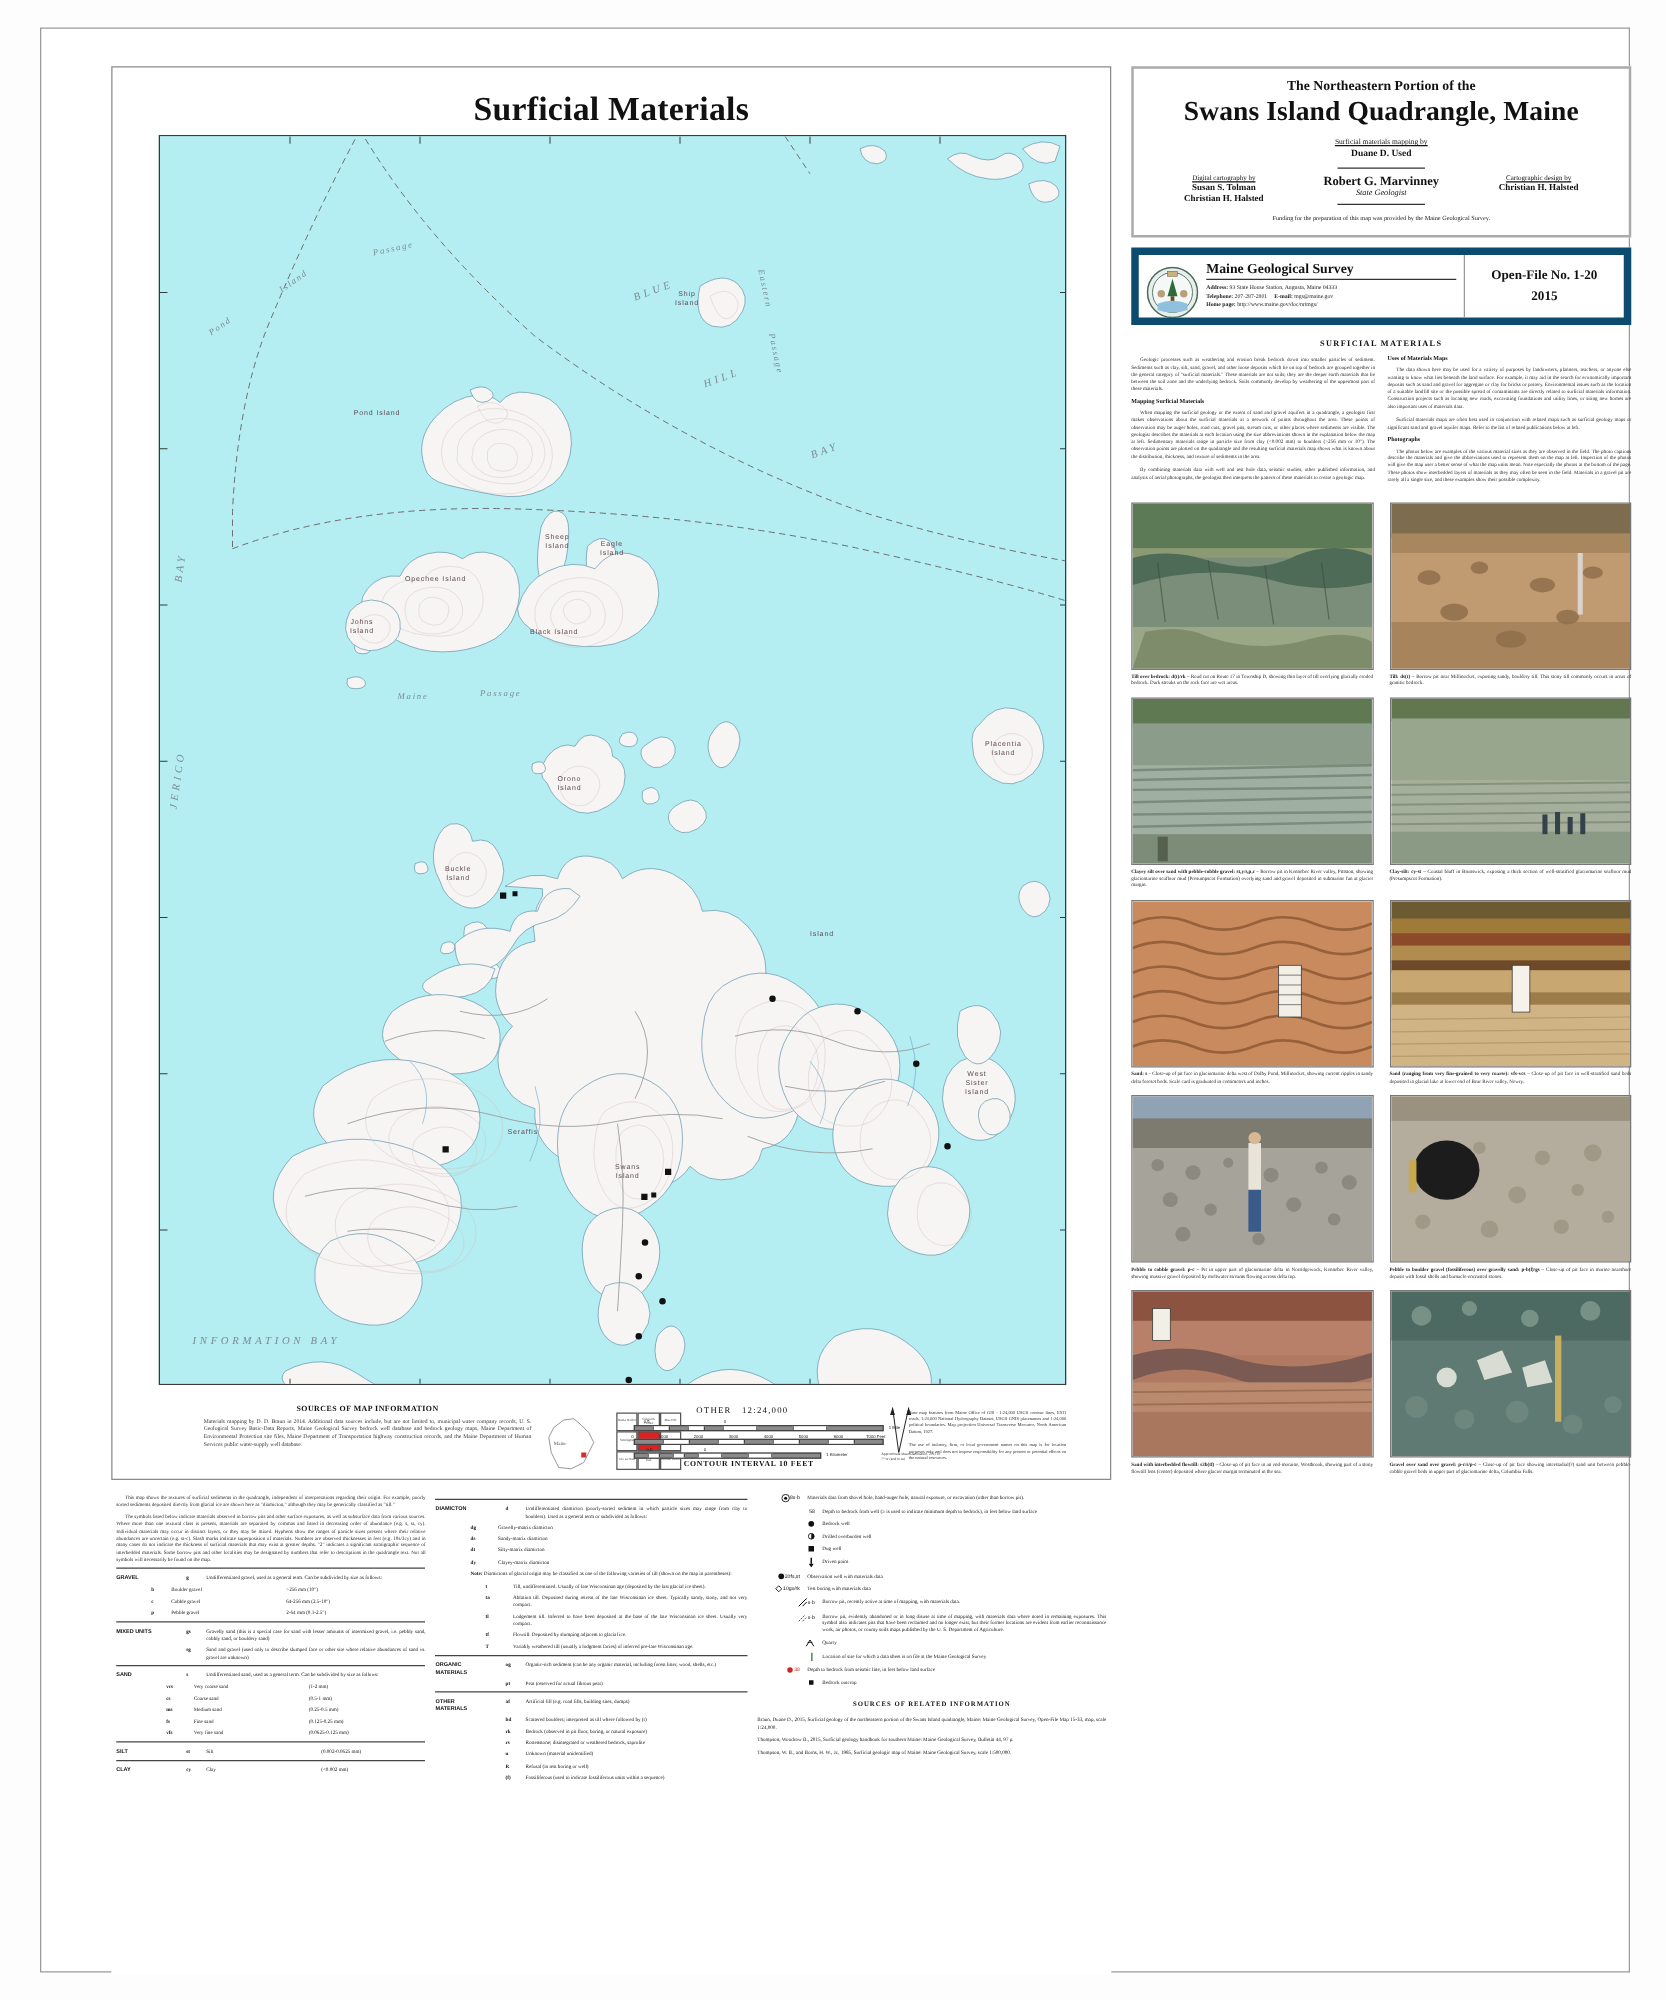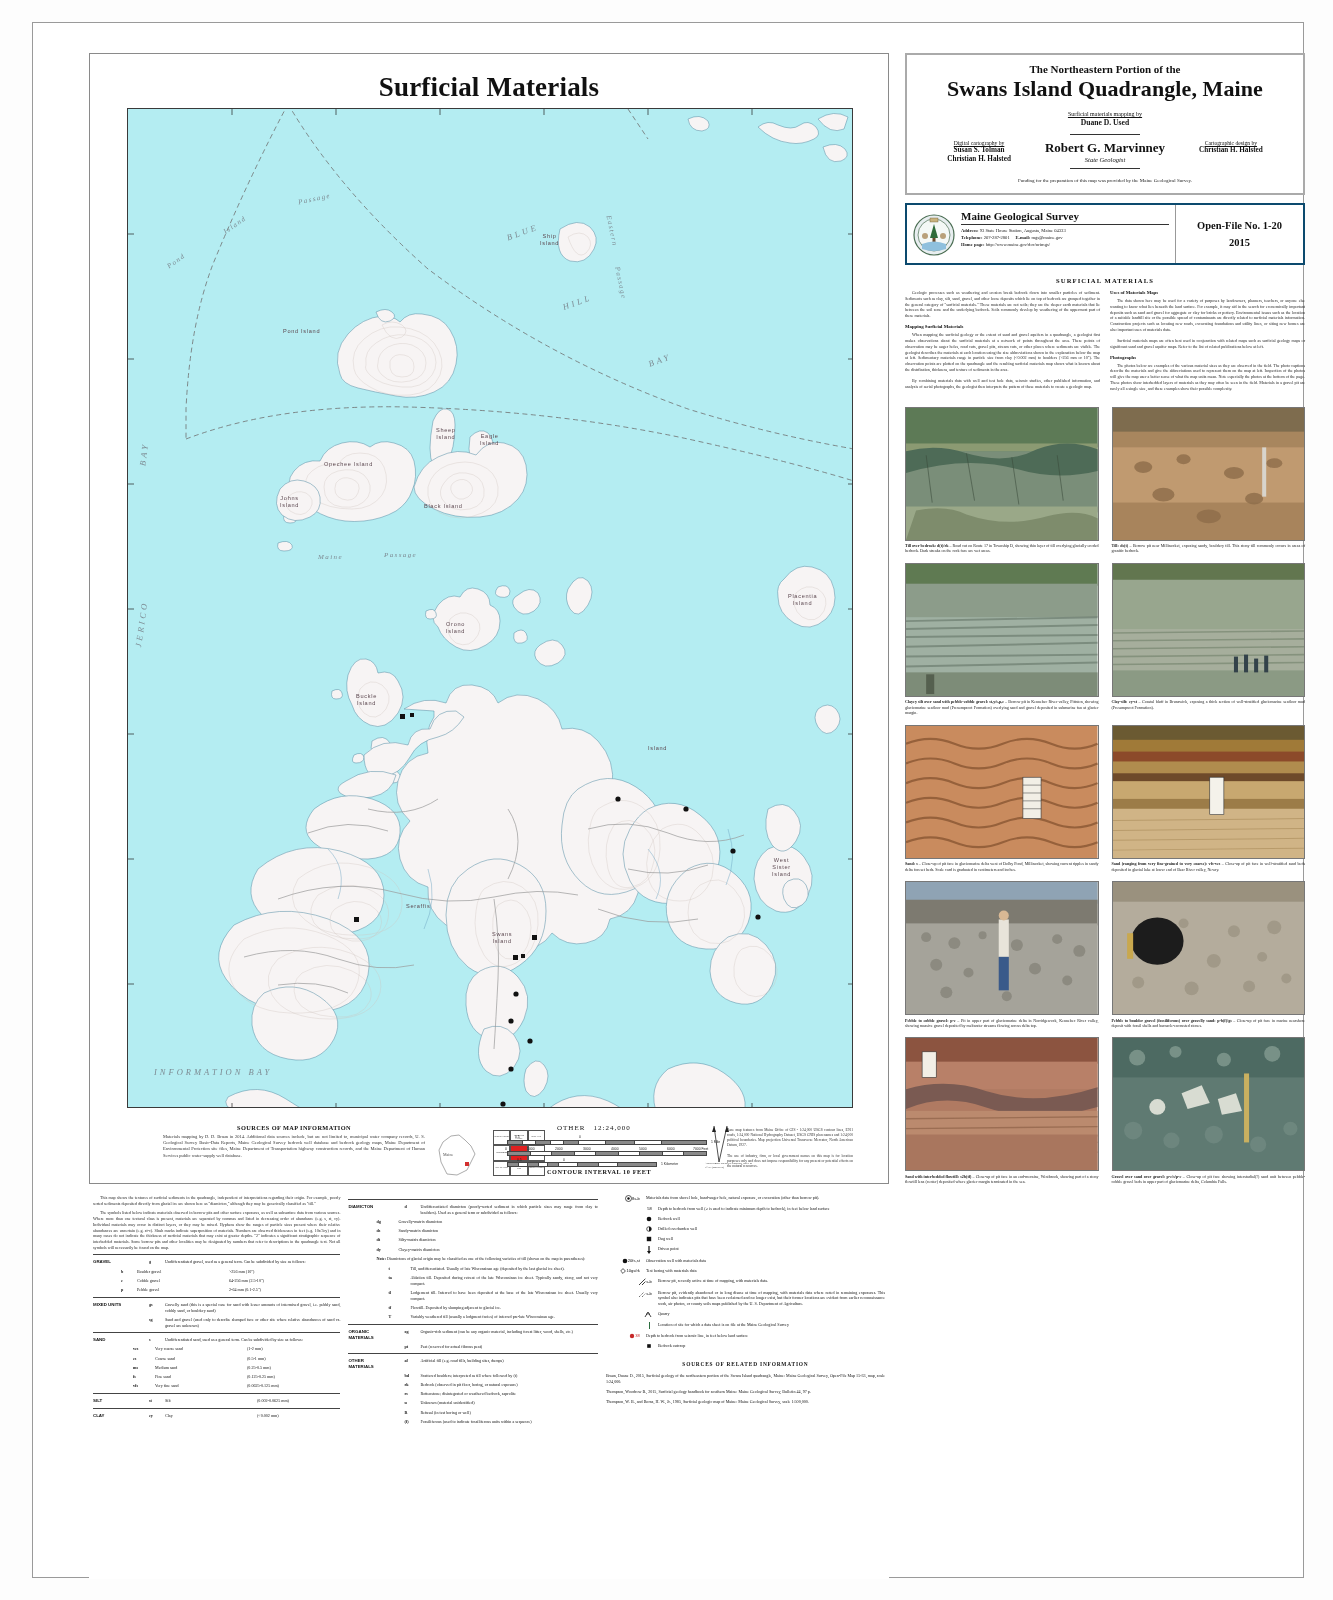--- a/index.html
+++ b/index.html
@@ -72,25 +72,25 @@
   .title-box { border:2px solid #aaa; background:#fff; padding:8px 10px 10px; }
   .tb-line1 { text-align:center; font-size:11px; font-weight:bold; }
   .tb-line2 { text-align:center; font-size:22px; font-weight:bold; margin-top:1px; letter-spacing:.1px;}
   .tb-sub { text-align:center; font-size:6px; text-decoration:underline; margin-top:9px;}
   .tb-name { text-align:center; font-size:7.6px; font-weight:bold; margin-top:1px;}
   .tb-rule { width:70px; height:1px; background:#333; margin:7px auto 5px;}
   .tb-credits { display:flex; justify-content:space-between; margin-top:2px;}
   .tb-credits > div { width:33%; text-align:center; }
   .cr-head { font-size:5.6px; text-decoration:underline; }
   .cr-name { font-size:7.2px; font-weight:bold; line-height:1.25;}
-  .cr-mid-name { font-size:13px; font-weight:bold;}
+  .cr-mid-name { font-size:10px; font-weight:bold;}
   .cr-mid-role { font-size:6.6px; font-style:italic;}
   .tb-fund { text-align:center; font-size:5px; margin-top:9px; color:#222;}
 
-  .mgs-box { border:2px solid #0c4a6e; background:#fff; margin-top:8px; display:flex; height:62px;}
+  .mgs-box { border:6px solid #0c4a6e; background:#fff; margin-top:8px; display:flex; height:62px;}
   .mgs-left { flex:1; display:flex; padding:5px 6px; }
   .mgs-seal { width:42px; height:42px; flex:0 0 42px; margin-right:6px; margin-top:4px;}
   .mgs-name { font-size:11px; font-weight:bold; font-family:"Liberation Serif",serif;}
   .mgs-rule { height:1px; background:#333; margin:2px 0 3px;}
   .mgs-line { font-size:4.6px; line-height:1.5; color:#222;}
   .mgs-line b { font-weight:bold; }
   .mgs-right { flex:0 0 128px; border-left:1px solid #999; display:flex; flex-direction:column;
      align-items:center; justify-content:center;}
   .of-no { font-size:10.5px; font-weight:bold;}
   .of-yr { font-size:10.5px; font-weight:bold; margin-top:6px;}

